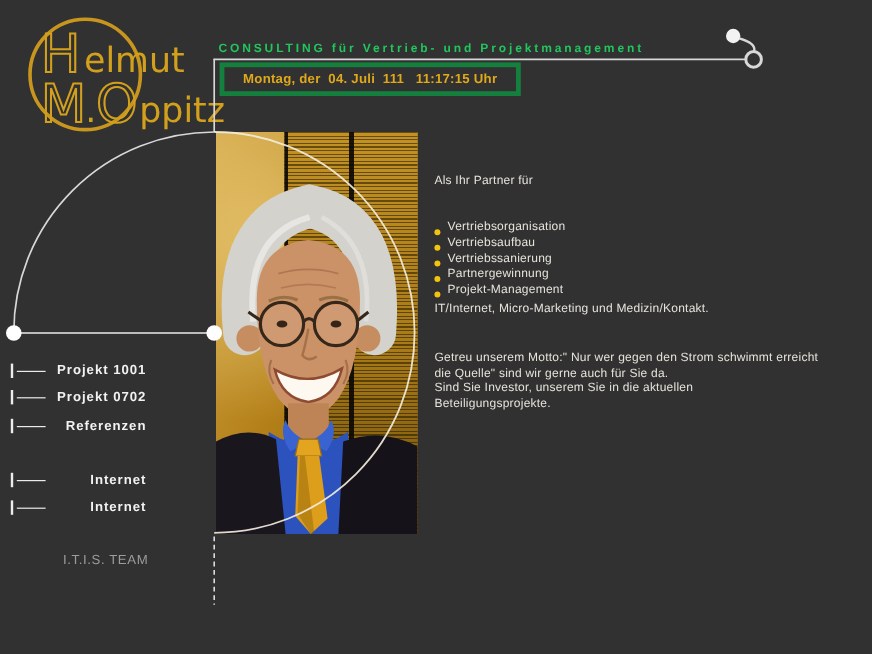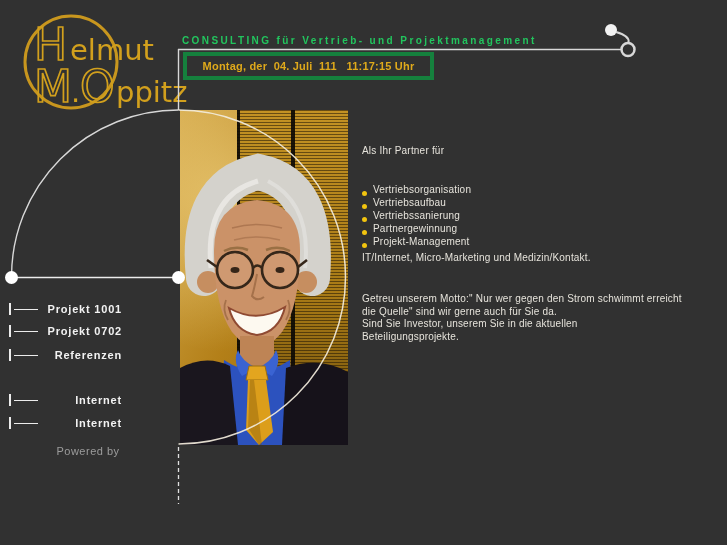--- a/index.html
+++ b/index.html
@@ -139,21 +139,21 @@
   </div>
   <div class="menu-item" style="top:393px">
     <span class="tick"></span>
     <span class="menu-label">Internet</span>
   </div>
   <div class="menu-item" style="top:416px">
     <span class="tick"></span>
     <span class="menu-label">Internet</span>
   </div>
 
-  <div class="powered" style="top:445px">Powered by</div>
+  <div class="powered" style="top:461px">I.T.I.S. TEAM</div>
 
 
   <div class="blk" style="top:145px">
     <div class="ln">Als Ihr Partner für</div>
   </div>
 
   <ul class="svc blk" style="top:183px">
     <li>
         <span class="bullet"></span>
         <span>Vertriebsorganisation</span>

